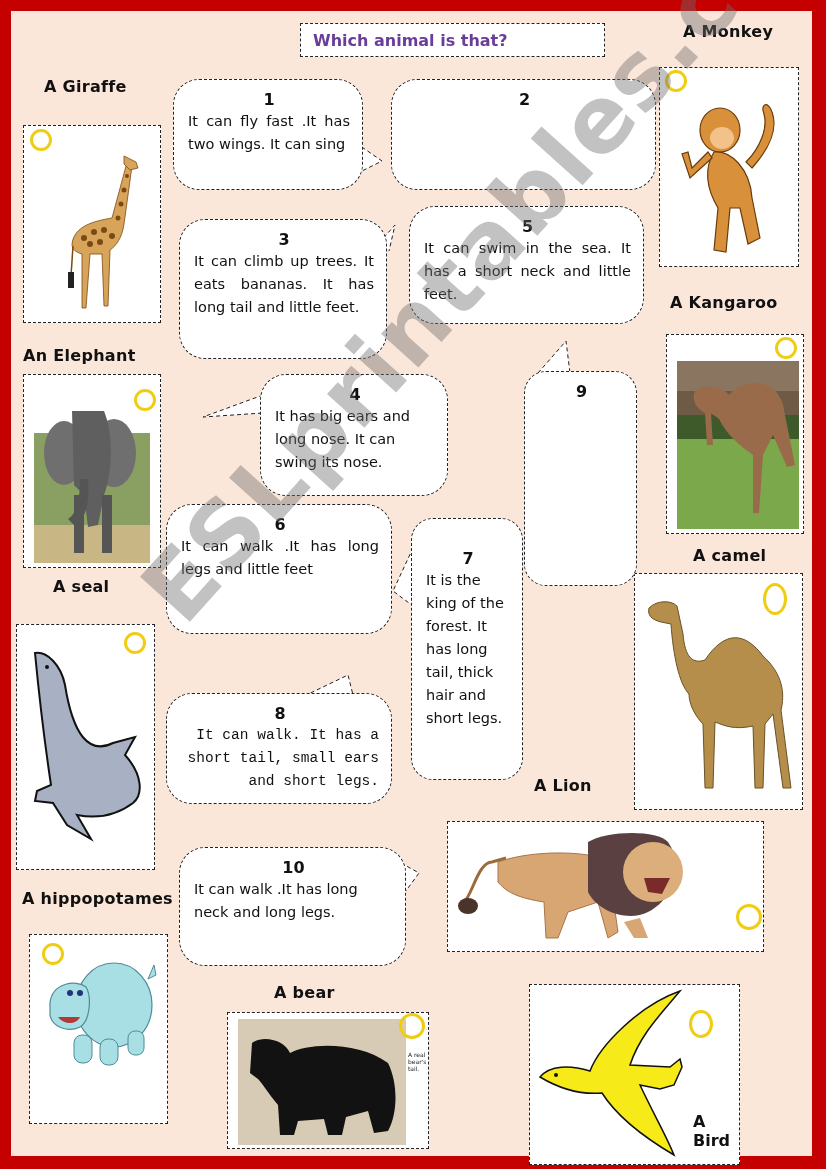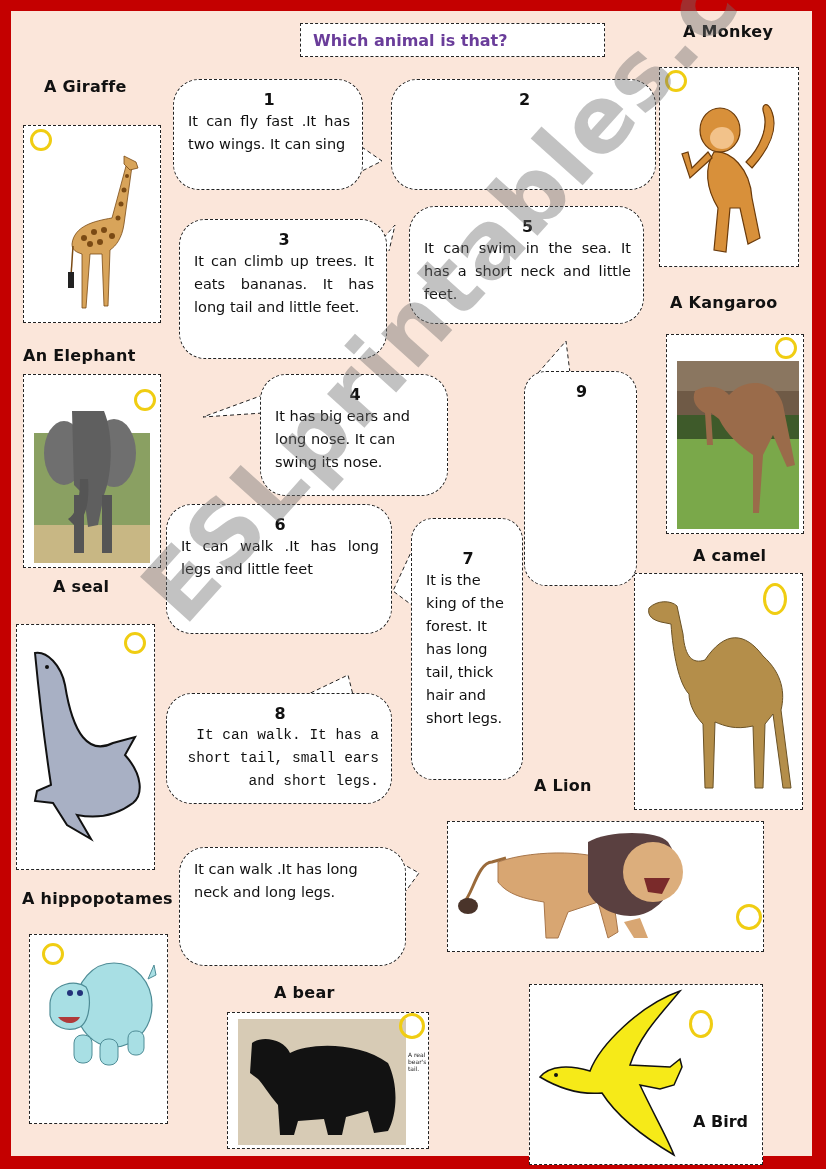--- a/index.html
+++ b/index.html
@@ -168,21 +168,21 @@
   <div class="label" style="left:263px;top:972px;">A bear</div>
   <div class="card" style="left:216px;top:1001px;width:202px;height:137px;">
     <div class="ring" style="left:171px;top:0px;width:26px;height:26px;"></div>
     <svg width="200" height="135">
       <rect x="10" y="6" width="168" height="126" fill="#d7cbb5"></rect>
       <path d="M24 30 C34 22 56 26 62 40 C80 30 130 28 160 50 C170 70 170 100 160 118 L146 120 L140 98 L118 104 L114 122 L100 122 L96 106 L70 108 L66 122 L52 122 L50 92 C40 80 34 70 30 66 L22 60 Z" fill="#121212"></path>
     </svg>
     <div class="abs" style="left:180px;top:38px;font-size:6px;line-height:7px;width:20px;color:#222;">A real bear's tail.</div>
   </div>
 
-  <div class="card" style="left:518px;top:973px;width:234px;height:181px;">
+  <div class="card" style="left:518px;top:973px;width:211px;height:181px;">
     <div class="ring" style="left:159px;top:25px;width:24px;height:28px;"></div>
     <svg width="232" height="179">
       <path d="M10 92 C20 80 40 80 60 86 C70 60 110 20 150 6 C130 30 110 50 100 80 L140 82 L150 74 L152 82 L144 100 L130 104 L110 100 C124 130 136 150 144 170 C110 150 86 130 72 108 C50 110 30 104 10 92 Z" fill="#f6ea18" stroke="#111" stroke-width="1.5"></path>
       <circle cx="26" cy="90" r="2" fill="#111"></circle>
     </svg>
     <div class="abs" style="left:163px;top:127px;font-weight:bold;font-size:16px;color:#111;">A Bird</div>
   </div>
 
   <div class="bubble" style="left:162px;top:68px;width:190px;height:111px;">
     <div class="num">1</div>
@@ -239,20 +239,21 @@
 
   <div class="bubble" style="left:155px;top:682px;width:226px;height:111px;">
     <div class="num">8</div>
     <div class="txt" style="text-align:right;font-family:Liberation Mono, monospace;">It can walk. It has a short tail, small ears and short legs.</div>
   </div>
   <svg class="tail" style="left:285px;top:660px;" width="60" height="30">
     <path d="M2 28 L52 4 L58 28" fill="#fff" stroke="#222" stroke-dasharray="4 3"></path>
   </svg>
 
   <div class="bubble" style="left:168px;top:836px;width:227px;height:119px;">
+    <div class="num">10</div>
     <div class="txt" style="text-align:left;">It can walk .It has long neck and long legs.</div>
   </div>
   <svg class="tail" style="left:388px;top:848px;" width="24" height="40">
     <path d="M2 4 L20 14 L4 36" fill="#fff" stroke="#222" stroke-dasharray="4 3"></path>
   </svg>
 
   <div class="watermark">ESLprintables.com</div>
 </div>
 
 </body></html>

